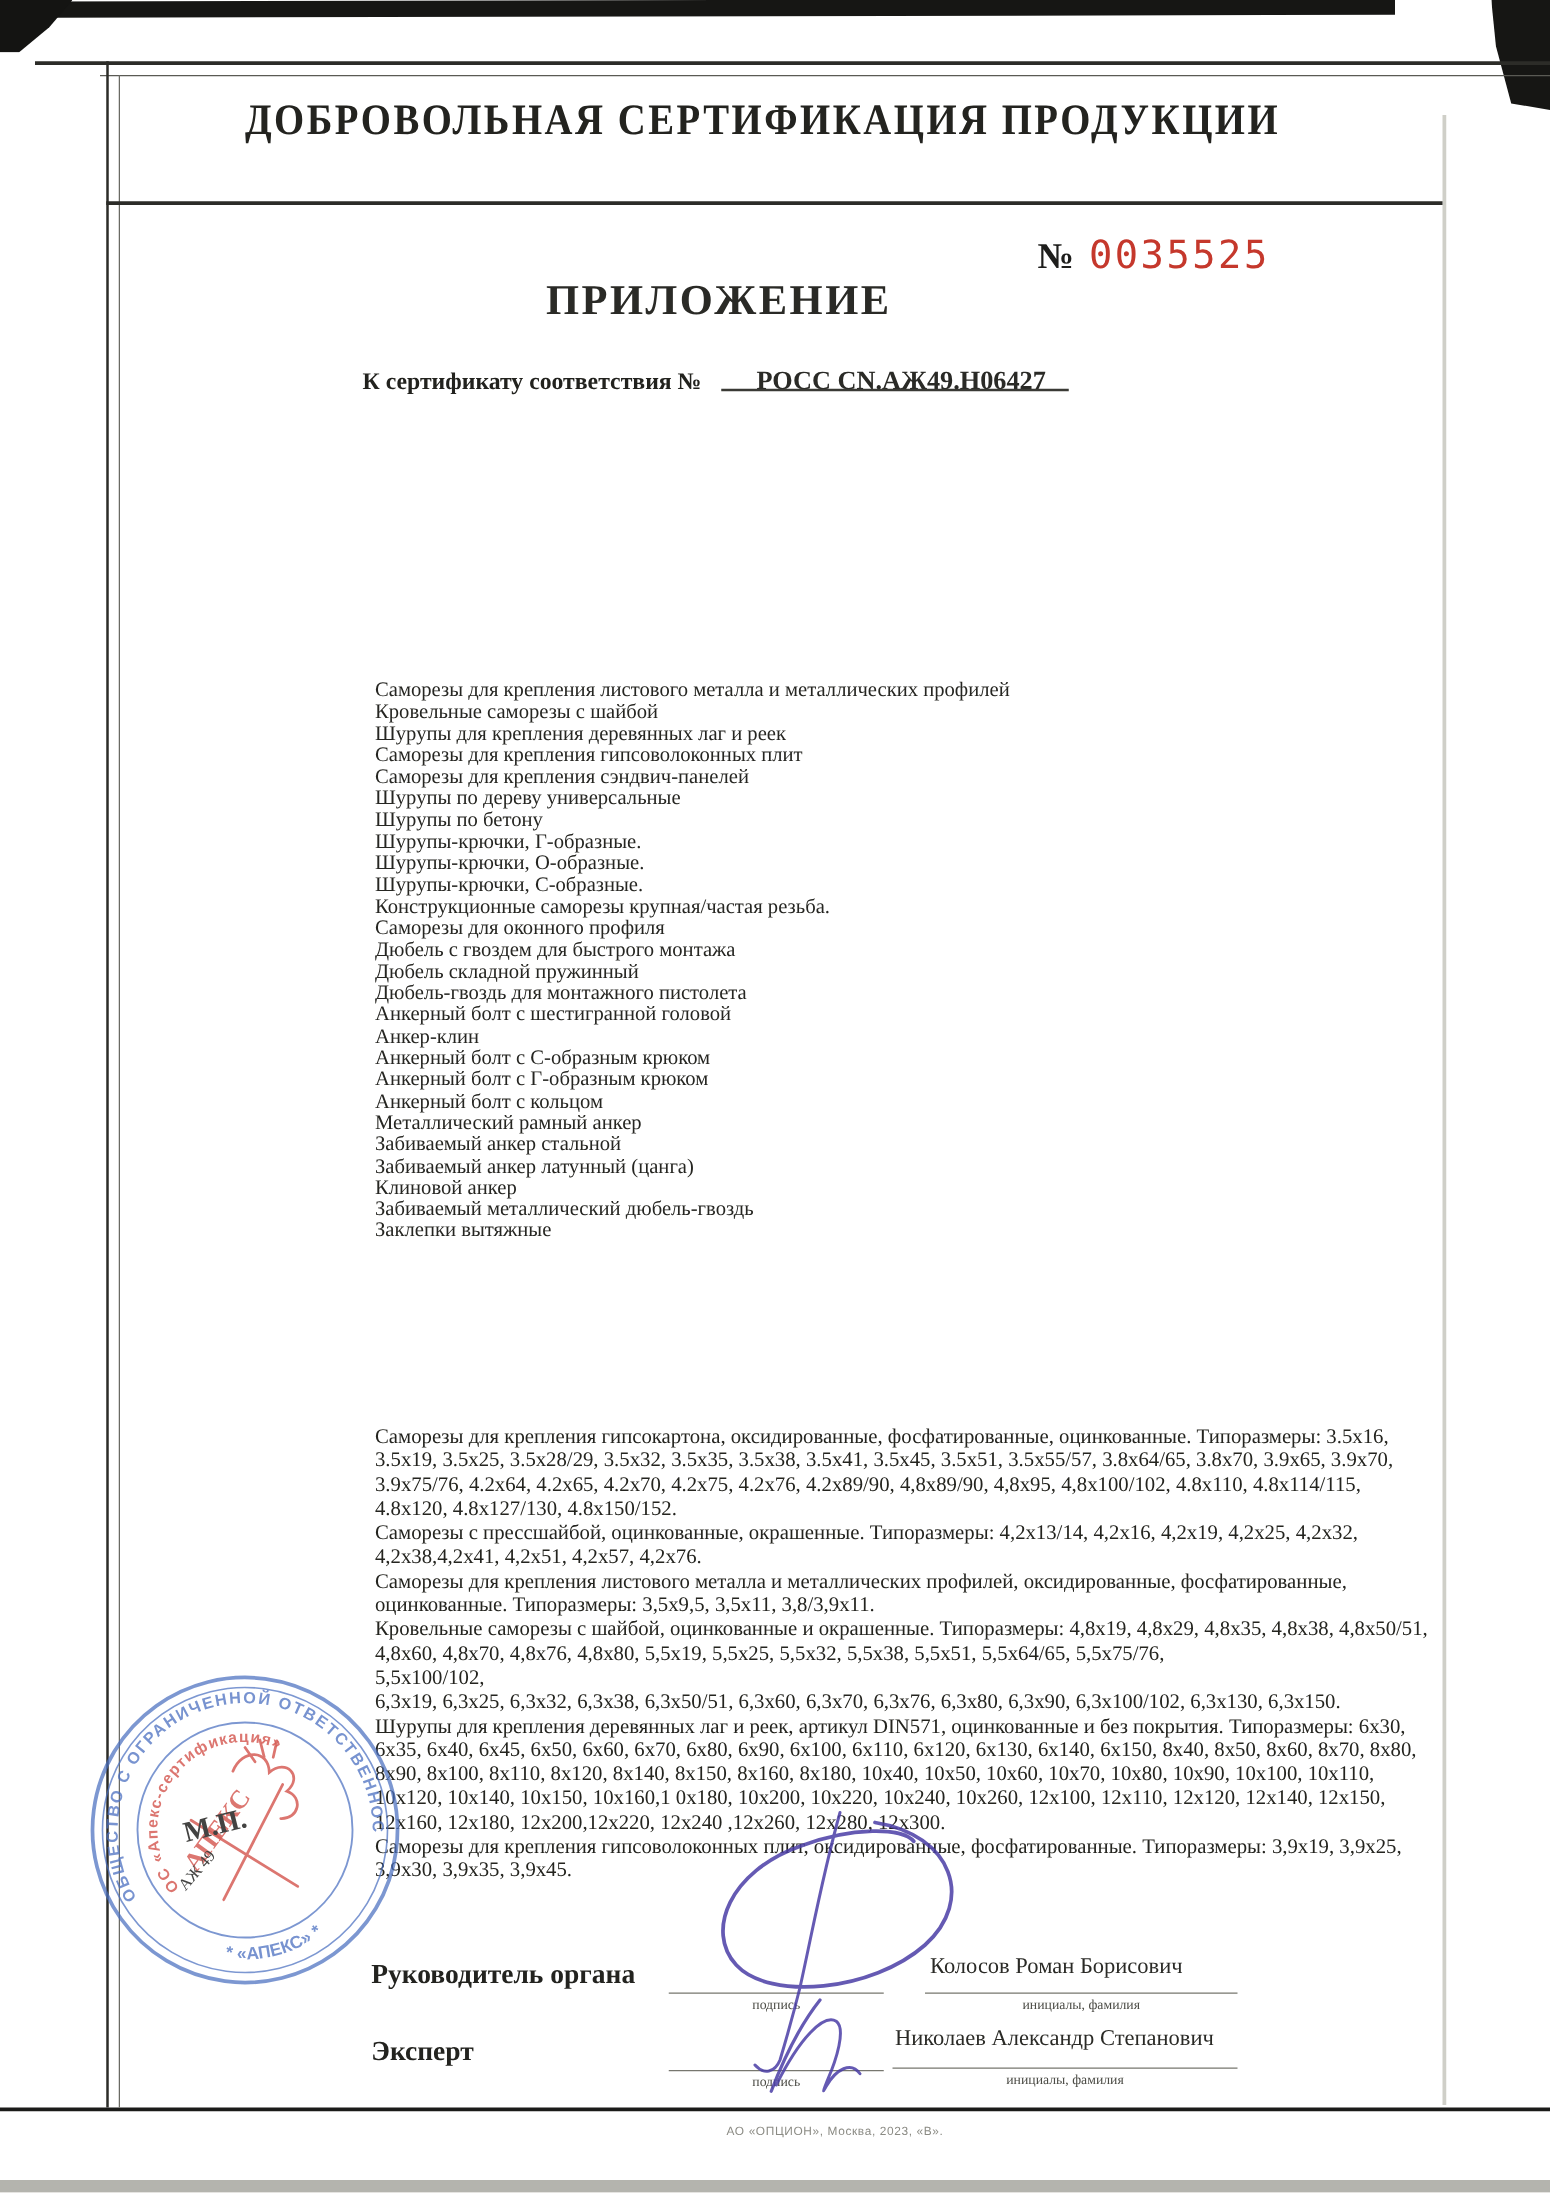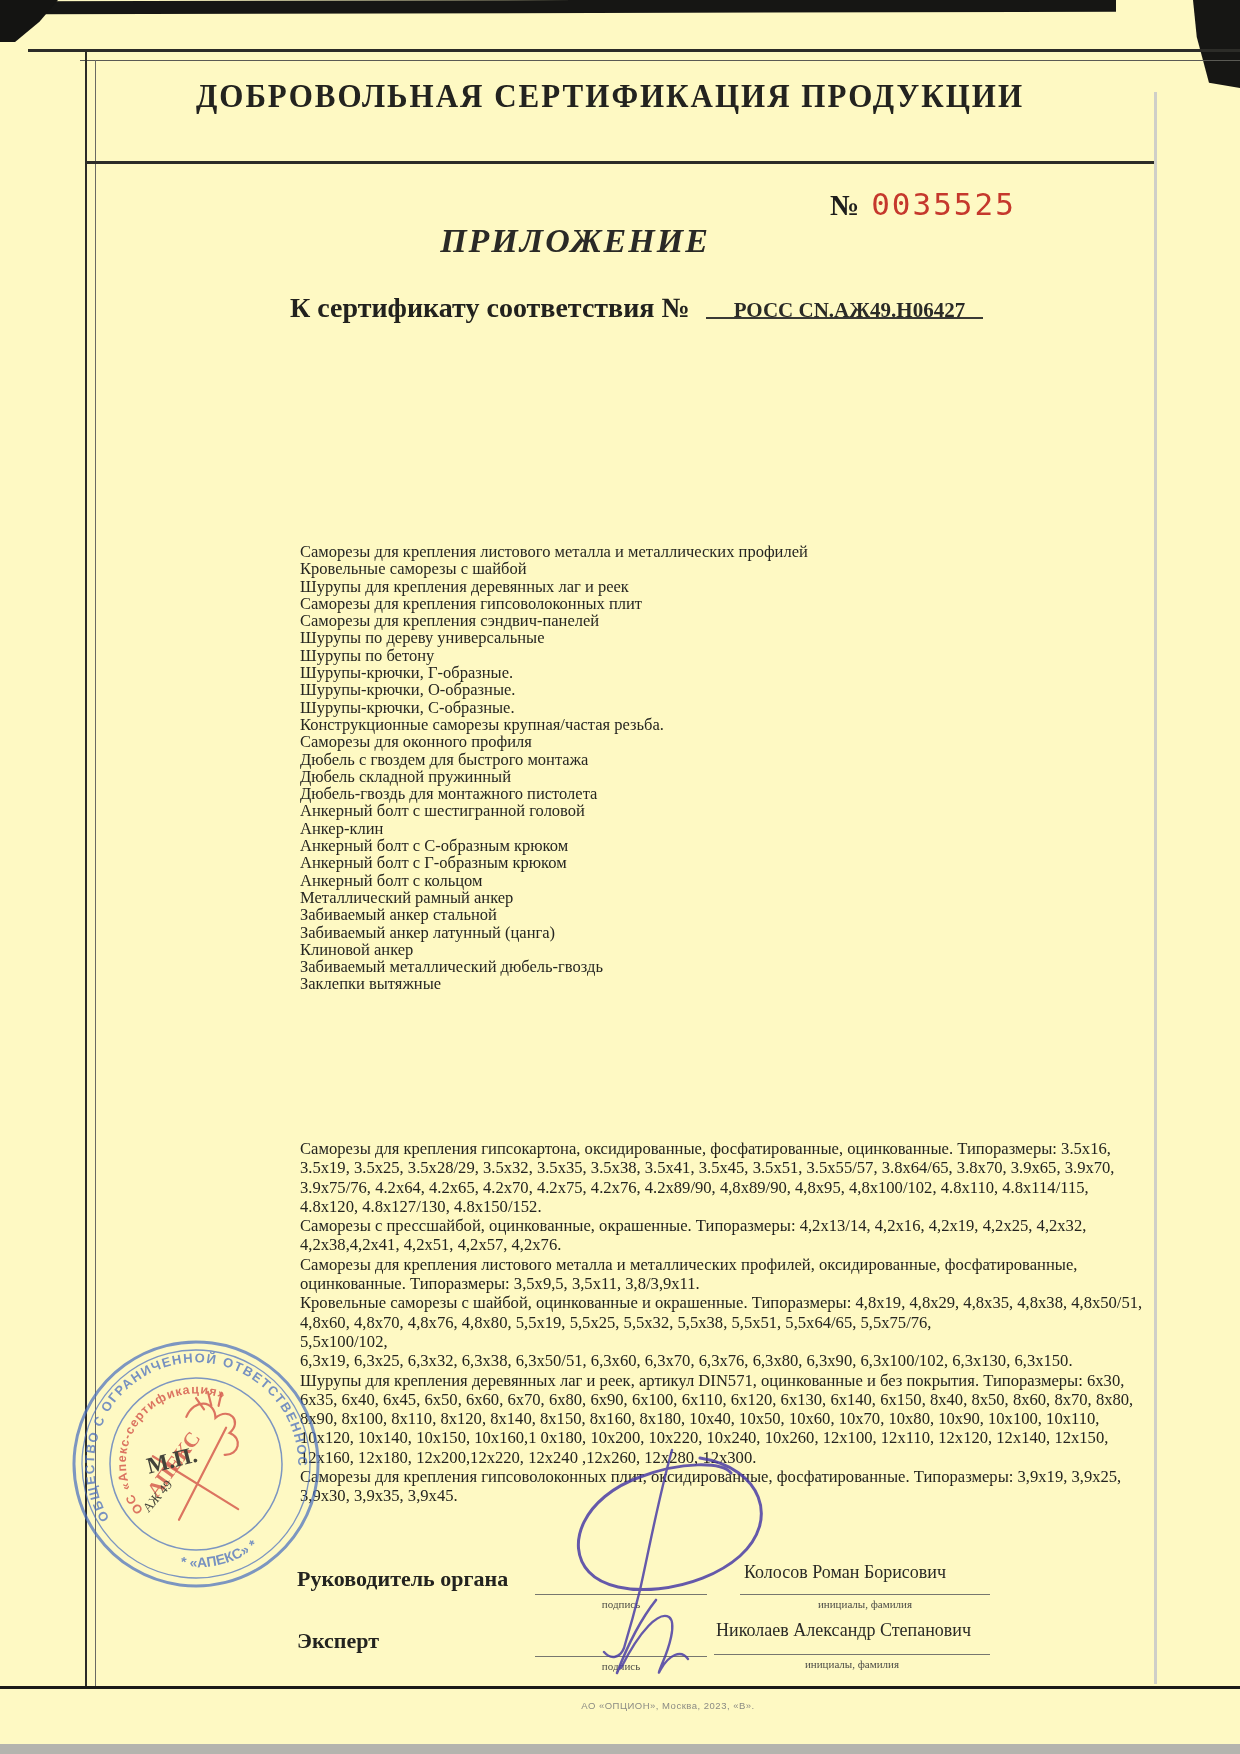--- a/index.html
+++ b/index.html
@@ -1,16 +1,16 @@
 <!DOCTYPE html>
 <html><head>
 <meta charset="utf-8">
 <style>
   html,body{margin:0;padding:0;background:#dddcd6;}
-  .page{position:relative;width:1240px;height:1754px;background:#fef9c3;overflow:hidden;
+  .page{position:relative;width:1240px;height:1754px;background:#ffffff;overflow:hidden;
         font-family:"Liberation Serif",serif;color:#22221f;}
 
   
   .art-topbar{position:absolute;top:0;left:38px;width:1078px;height:13px;background:#161614;transform:skewY(-.12deg);}
   .art-tl{position:absolute;top:0;left:0;width:58px;height:42px;background:#141412;
           clip-path:polygon(0 0,100% 0,68% 52%,26% 100%,0 100%);}
   .art-tr{position:absolute;top:0;left:1193px;width:47px;height:88px;background:#161614;
           clip-path:polygon(0 0,100% 0,100% 100%,34% 94%,8% 42%);}
   .art-bottomline{position:absolute;top:1686px;left:0;width:1240px;height:3px;background:#1b1b19;}
   .art-bottomstrip{position:absolute;top:1744px;left:0;width:1240px;height:10px;background:#b4b4ae;}
@@ -25,24 +25,24 @@
 
   .banner{position:absolute;top:76px;left:95px;width:1030px;text-align:center;
           font-size:31px;font-weight:bold;letter-spacing:2px;color:#23231f;
           transform:scaleY(1.12);transform-origin:top center;white-space:nowrap;}
 
   .docnum{position:absolute;top:186px;left:830px;display:flex;align-items:baseline;gap:12px;}
   .docnum .no-sign{font-size:29px;font-weight:bold;color:#1e1e1c;}
   .docnum .no-digits{font-family:"DejaVu Sans Mono",monospace;font-size:31px;letter-spacing:2px;color:#c5382c;}
 
   .appendix{position:absolute;top:222px;left:0;width:1150px;text-align:center;
-            font-size:34px;font-weight:bold;letter-spacing:2px;color:#2a2a26;font-style:italic;}
+            font-size:34px;font-weight:bold;letter-spacing:2px;color:#2a2a26;}
 
   .certline{position:absolute;top:292px;left:290px;display:flex;align-items:baseline;white-space:nowrap;}
-  .certline .lbl{font-size:28px;font-weight:bold;color:#22221e;}
+  .certline .lbl{font-size:19px;font-weight:bold;color:#22221e;}
   .certline .num{position:relative;margin-left:16px;padding:0 14px 0 28px;font-size:21px;font-weight:bold;color:#2a2a26;}
   .certline .num::after{content:'';position:absolute;left:0;right:-4px;bottom:4px;border-bottom:2.5px solid #3a3a35;}
 
   .product-list{position:absolute;top:543px;left:300px;margin:0;padding:0;list-style:none;
                 font-size:16.5px;line-height:17.3px;color:#262622;}
 
   .specs{position:absolute;top:1139px;left:300px;width:845px;font-size:16.6px;line-height:19.3px;color:#24241f;}
   .specs p{margin:0;white-space:pre-line;}
 
   .sig-role{position:absolute;font-size:22px;font-weight:bold;color:#23231f;white-space:nowrap;}

